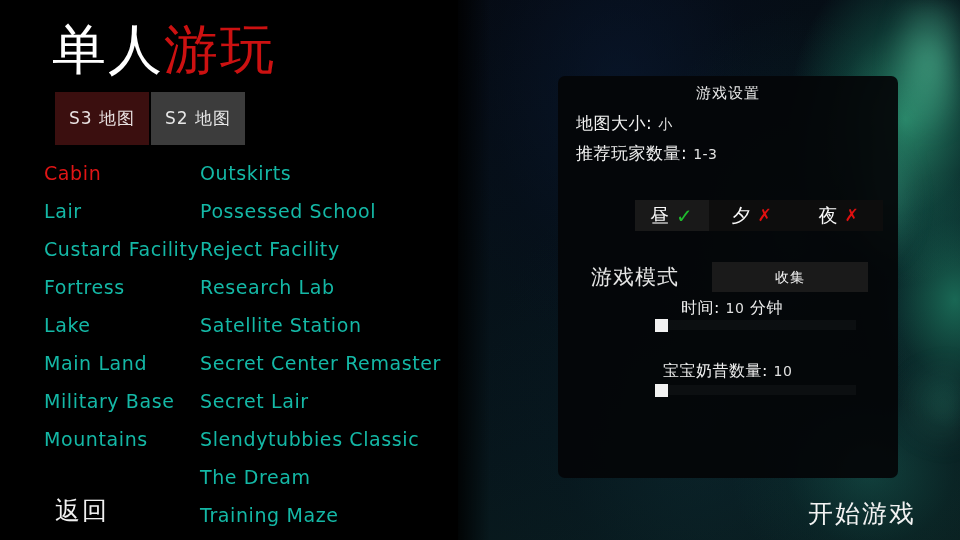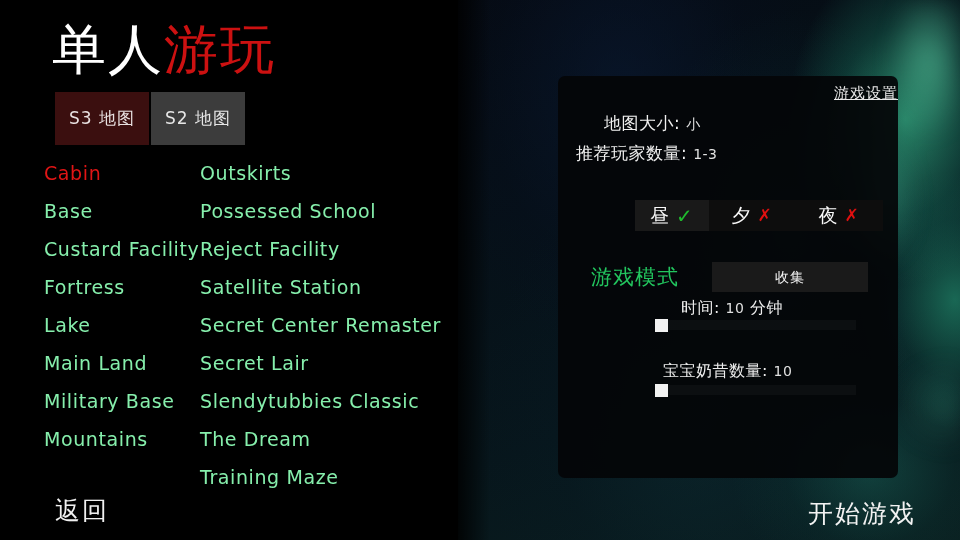--- a/index.html
+++ b/index.html
@@ -99,21 +99,21 @@
     width: 400px;
     display: flex;
     gap: 1px;
   }
   .mapcol { width: 155px; }
   .mapcol.right { width: 245px; }
   .mapitem {
     height: 38px;
     line-height: 38px;
     font-size: 19px;
-    color: #86efac;
+    color: #14b8a6;
     letter-spacing: 0.6px;
     white-space: nowrap;
   }
   .mapitem.active { color: #e01515; }
 
   
   .btn-back {
     position: absolute;
     left: 55px;
     top: 494px;
@@ -137,39 +137,38 @@
     top: 76px;
     width: 340px;
     height: 402px;
     background: rgba(4,5,7,0.93);
     border-radius: 7px;
   }
   .panel-title {
     position: absolute;
     left: 0; right: 0;
     top: 8px;
-    text-align: right;
+    text-align: center;
     font-size: 15px;
     color: #e8e8e8;
     letter-spacing: 1px;
-    text-decoration: underline;
   }
   .panel-line {
     position: absolute;
     left: 18px;
     font-size: 17px;
     color: #f0f0f0;
     letter-spacing: 0.5px;
     white-space: nowrap;
   }
   .panel-line .val {
     font-size: 14px;
     color: #e2e2e2;
   }
-  .row-mapsize { top: 36px; margin-left: 28px; }
+  .row-mapsize { top: 36px; }
   .row-players { top: 66px; }
 
   
   .tod-row {
     position: absolute;
     left: 77px;
     top: 124px;
     display: flex;
     height: 31px;
   }
@@ -190,21 +189,21 @@
   .tod-night { width: 88px; }
   .mark-ok { color: #1fbb2e; font-size: 20px; line-height: 1; }
   .mark-no { color: #e01010; font-size: 17px; font-weight: bold; line-height: 1; }
 
   
   .mode-label {
     position: absolute;
     left: 33px;
     top: 187px;
     font-size: 21px;
-    color: #22c55e;
+    color: #e5e5e5;
     letter-spacing: 1px;
   }
   .mode-btn {
     position: absolute;
     left: 154px;
     top: 186px;
     width: 156px;
     height: 30px;
     line-height: 30px;
     background: #1a1a1a;
@@ -261,32 +260,33 @@
   </div>
 
   <div class="tabs">
     <div class="tab sel">S3 地图</div>
     <div class="tab unsel">S2 地图</div>
   </div>
 
   <div class="maplist">
     <div class="mapcol">
       <div class="mapitem active">Cabin</div>
-      <div class="mapitem">Base</div>
+      <div class="mapitem">Lair</div>
       <div class="mapitem">Custard Facility</div>
       <div class="mapitem">Fortress</div>
       <div class="mapitem">Lake</div>
       <div class="mapitem">Main Land</div>
       <div class="mapitem">Military Base</div>
       <div class="mapitem">Mountains</div>
     </div>
     <div class="mapcol right">
       <div class="mapitem">Outskirts</div>
       <div class="mapitem">Possessed School</div>
       <div class="mapitem">Reject Facility</div>
+      <div class="mapitem">Research Lab</div>
       <div class="mapitem">Satellite Station</div>
       <div class="mapitem">Secret Center Remaster</div>
       <div class="mapitem">Secret Lair</div>
       <div class="mapitem">Slendytubbies Classic</div>
       <div class="mapitem">The Dream</div>
       <div class="mapitem">Training Maze</div>
     </div>
   </div>
 
   <div class="panel">

